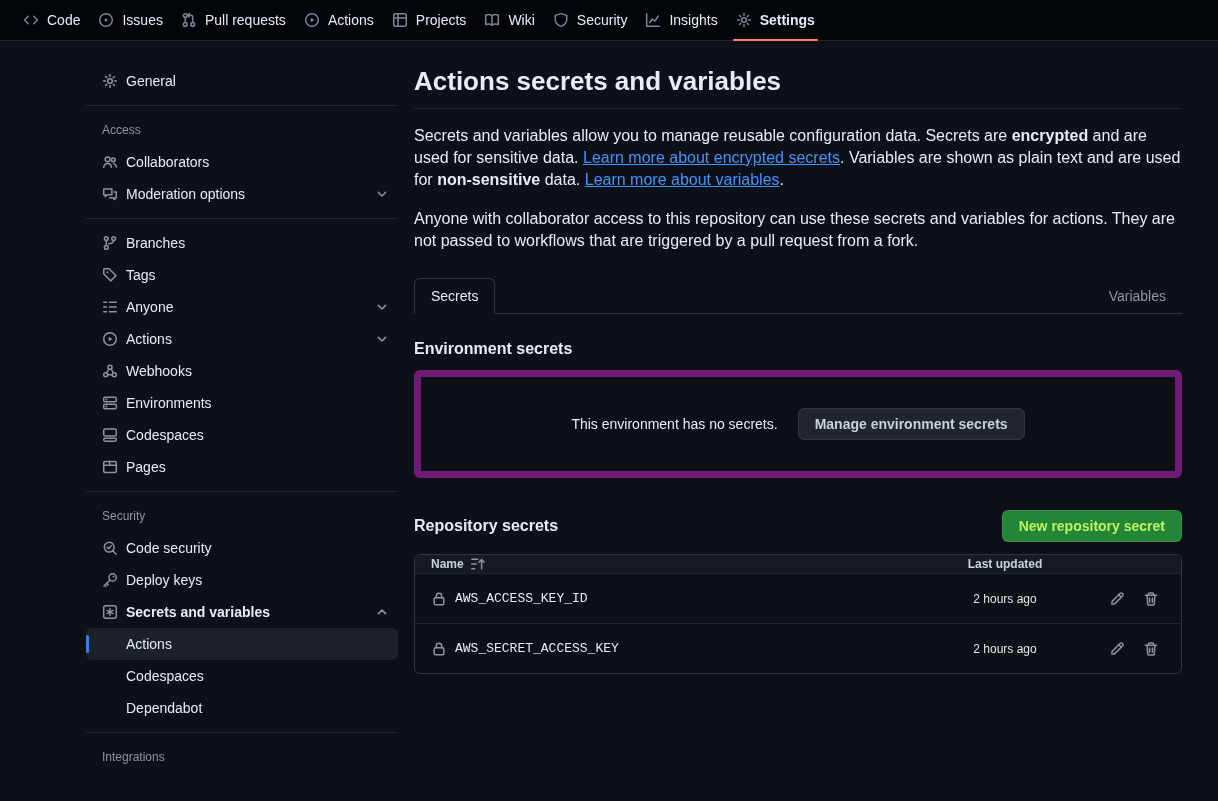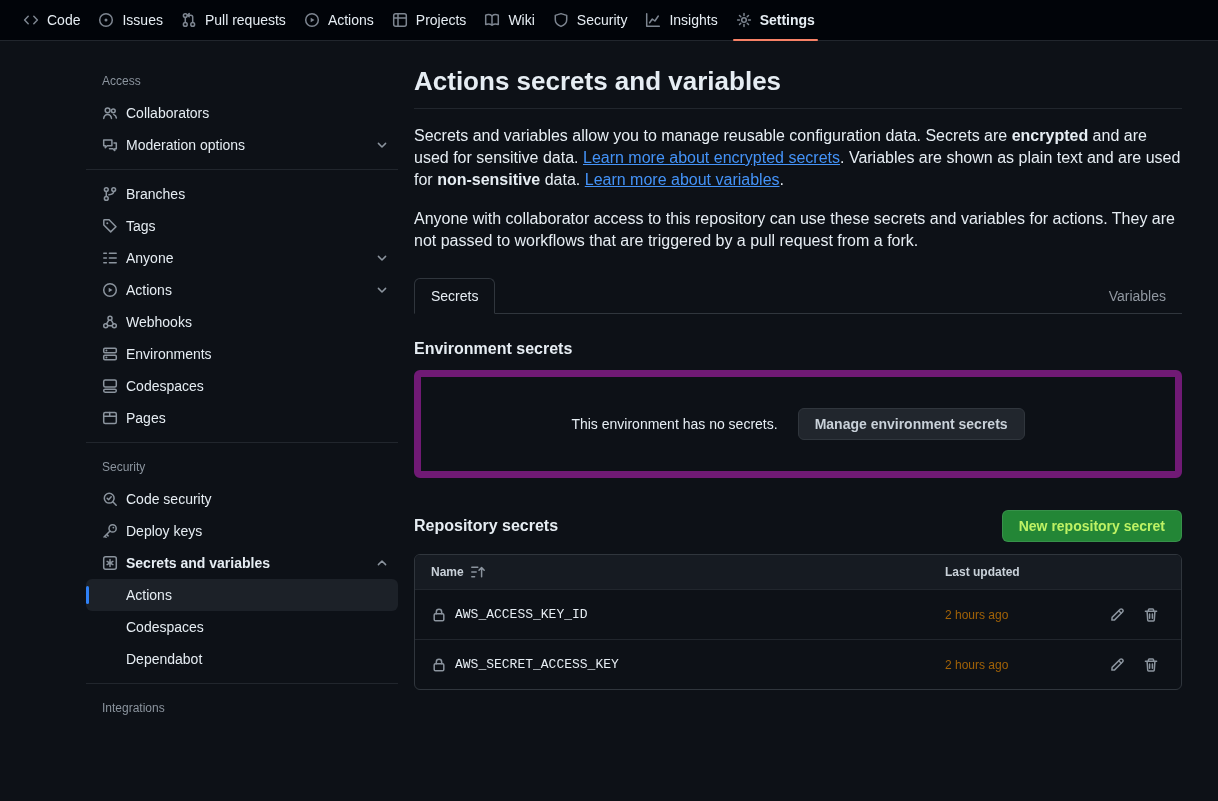--- a/index.html
+++ b/index.html
@@ -87,34 +87,34 @@
     cursor: pointer;
   }
   .btn-secondary { background: #21262d; color: #c9d1d9; border: 1px solid #30363d; }
   .btn-primary { background: var(--green, #238636); color: #bef264; border: 1px solid rgba(240,246,252,0.1); }
 
   .repo-head { display: flex; align-items: center; justify-content: space-between; margin-bottom: 12px; }
   .repo-head .sec-heading { margin: 0; }
 
   .table { border: 1px solid #30363d; border-radius: 6px; overflow: hidden; }
   .t-head {
-    display: flex; align-items: center; height: 34px; padding: 0 16px;
+    display: flex; align-items: center; height: 18px; padding: 0 16px;
     background: #161b22; font-size: 12px; font-weight: 600; color: #c9d1d9;
   }
   .cell-name { flex: 1; display: flex; align-items: center; gap: 8px; min-width: 0; }
   .t-head .cell-name { gap: 6px; cursor: pointer; }
-  .cell-updated { width: 120px; text-align: left; }
+  .cell-updated { width: 120px; text-align: center; }
   .cell-actions { width: 100px; display: flex; justify-content: flex-end; gap: 18px; box-sizing: border-box; padding-right: 6px; }
   .t-row {
     display: flex; align-items: center; height: 49px; padding: 0 16px;
     border-top: 1px solid #21262d; font-size: 12px;
   }
   .t-row .lock { color: #8b949e; }
   .secret-name { font-family: Liberation Mono, monospace; font-size: 13px; color: #e6edf3; }
-  .t-row .cell-updated { color: #a16207; }
+  .t-row .cell-updated { color: #e5e5e5; }
   .icon-btn { background: none; border: 0; padding: 0; color: #8b949e; cursor: pointer; display: inline-flex; line-height: 0; }
   .sort { color: #8b949e; }
 </style>
 </head>
 <body>
 
 <header class="topnav">
     <div class="nav-item">
       <span class="icn ni-icon">
         <svg width="16" height="16" viewBox="0 0 16 16" aria-hidden="true">
@@ -194,20 +194,31 @@
           <path d="M8 1.6v1.9M8 12.5v1.9M1.6 8h1.9M12.5 8h1.9M3.5 3.5l1.3 1.3M11.2 11.2l1.3 1.3M12.5 3.5l-1.3 1.3M4.8 11.2l-1.3 1.3" fill="none" stroke="currentColor" stroke-width="1.5" stroke-linecap="round" stroke-linejoin="round"></path>
         </svg>
       </span>
       <span>Settings</span>
     </div>
   </header>
 
 <div class="layout">
 
   <nav class="sidebar">
+      <div class="sb-group">
+        <div class="sb-item">
+          <span class="icn sb-icon">
+            <svg width="16" height="16" viewBox="0 0 16 16" aria-hidden="true">
+              <circle cx="8" cy="8" r="2.3" fill="none" stroke="currentColor" stroke-width="1.5" stroke-linecap="round" stroke-linejoin="round"></circle>
+              <path d="M8 1.6v1.9M8 12.5v1.9M1.6 8h1.9M12.5 8h1.9M3.5 3.5l1.3 1.3M11.2 11.2l1.3 1.3M12.5 3.5l-1.3 1.3M4.8 11.2l-1.3 1.3" fill="none" stroke="currentColor" stroke-width="1.5" stroke-linecap="round" stroke-linejoin="round"></path>
+            </svg>
+          </span>
+          <span class="sb-label">General</span>
+        </div>
+      </div>
       <div class="sb-group">
         <div class="sb-header">Access</div>
         <div class="sb-item">
           <span class="icn sb-icon">
             <svg width="16" height="16" viewBox="0 0 16 16" aria-hidden="true">
               <circle cx="5.6" cy="5.3" r="2.4" fill="none" stroke="currentColor" stroke-width="1.5" stroke-linecap="round" stroke-linejoin="round"></circle>
               <path d="M1.7 13.4c.4-2.6 2-4 3.9-4s3.5 1.4 3.9 4" fill="none" stroke="currentColor" stroke-width="1.5" stroke-linecap="round" stroke-linejoin="round"></path>
               <circle cx="11.3" cy="5.8" r="1.9" fill="none" stroke="currentColor" stroke-width="1.5" stroke-linecap="round" stroke-linejoin="round"></circle>
               <path d="M11.8 9.6c1.4.4 2.3 1.7 2.6 3.4" fill="none" stroke="currentColor" stroke-width="1.5" stroke-linecap="round" stroke-linejoin="round"></path>
             </svg>

